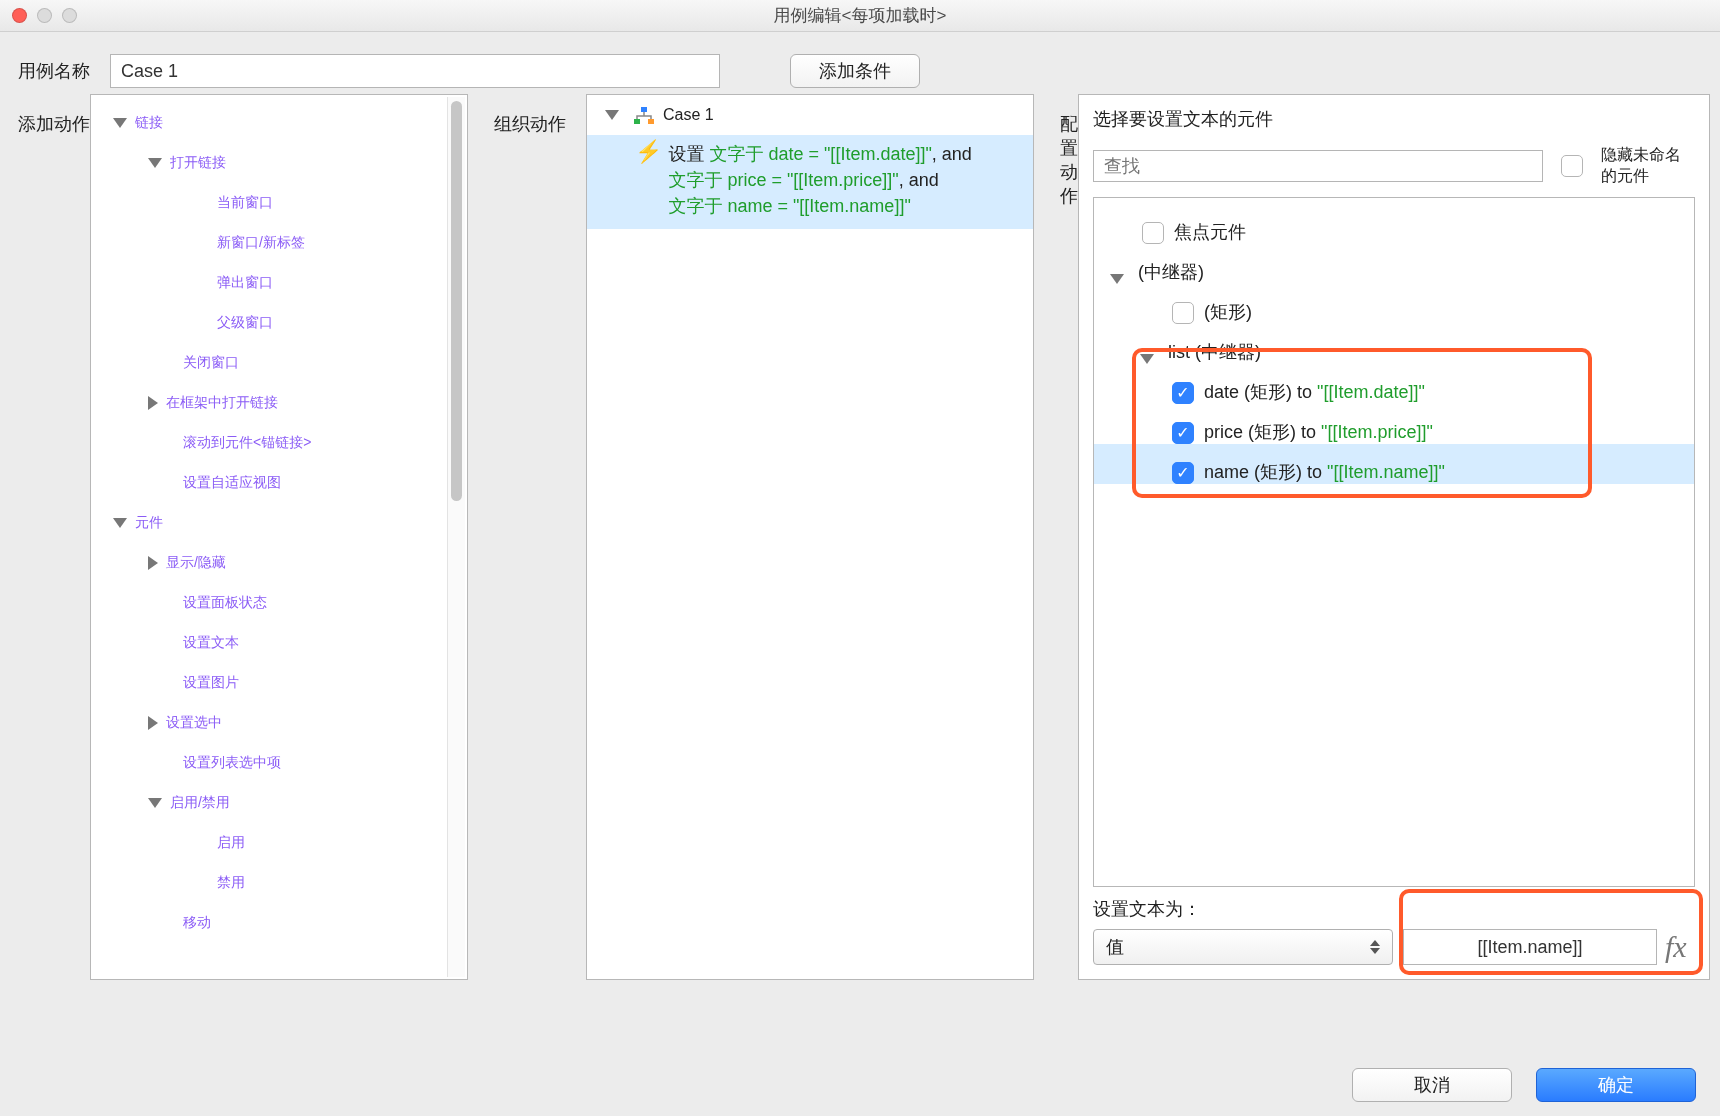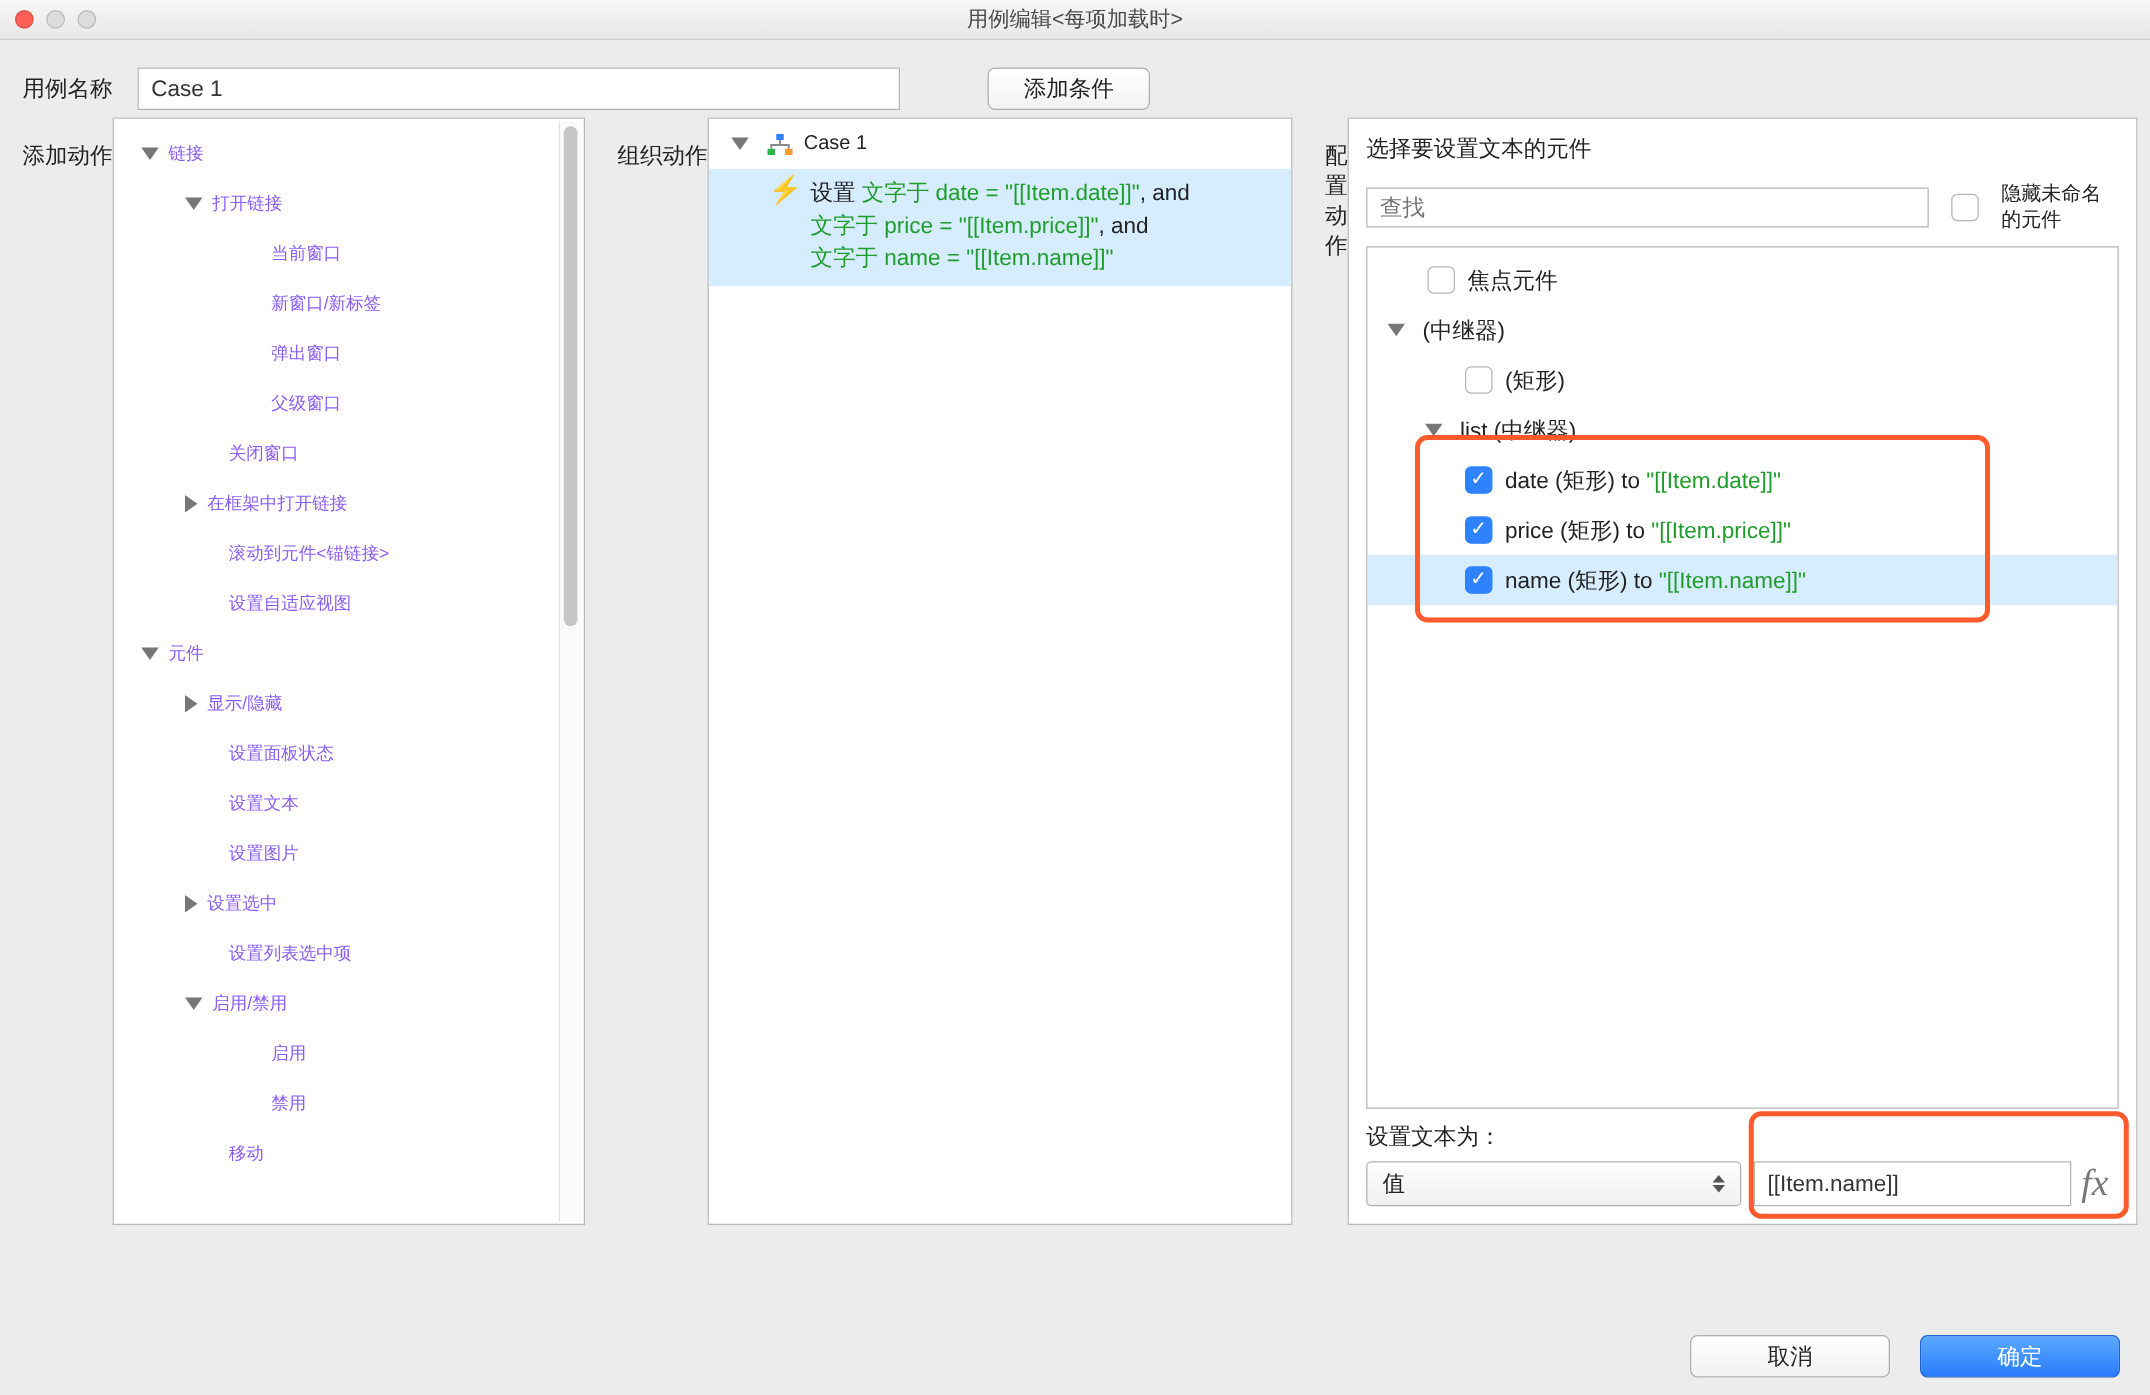--- a/index.html
+++ b/index.html
@@ -56,21 +56,21 @@
     border:1px solid #1f63d6; color:#fff;
   }
   .columns {
     display:flex; gap:26px; padding: 0 18px;
     background:#ececec;
   }
   .col {
     display:flex; flex-direction:row; flex:1 1 0;
   }
   .col.left { flex: 0 0 450px; }
-  .col.mid  { flex: 0 0 540px; }
+  .col.mid  { flex: 0 0 540px; gap: 20px; }
   .col.right{ flex: 1 1 auto; }
   .col-heading { font-size:18px; color:#222; margin: 18px 0 10px 0; }
   .panel {
     background:#fff; border:1px solid #b7b7b7; position:relative;
     flex:1 1 auto; overflow:hidden;
   }
   .panel.left { height: 886px; }
   .panel.mid  { height: 886px; }
   .panelscroll { overflow:auto; height:100%; }
   .tree { padding: 8px 2px; font-size:14px; color:#8b5cf6; }
@@ -142,21 +142,21 @@
   }
   .cb.checked {
     background:#2f82ff; border-color:#2f82ff; color:#fff; font-size:16px;
   }
   .cb.checked::after { content:"✓"; line-height:1; }
   .widget-list {
     border:1px solid #b7b7b7; background:#fff; flex:1 1 auto; overflow:auto;
     padding-top:6px; position:relative;
   }
   .wrow {
-    display:flex; align-items:center; height:40px; gap:10px;
+    display:flex; align-items:flex-end; height:40px; gap:10px;
     padding-left:10px;
   }
   .wrow.sel { background:#d6ecff; }
   .wrow .txt { font-size:18px; }
   .wrow .green { color:#1f9d2c; }
   .hl-box {
     position:absolute; border:4px solid #ff5a2b; border-radius:10px;
     pointer-events:none;
   }
   .settext-row {
@@ -179,21 +179,21 @@
   }
   .select .tri span:last-child {
     width:0;height:0;border-left:5px solid transparent;border-right:5px solid transparent;border-top:6px solid #555;
   }
   .fx-input-wrap {
     flex:1 1 auto; display:flex; align-items:center; height:36px;
     position:relative;
   }
   .fx-input {
     flex:1 1 auto; height:36px; border:1px solid #b5b5b5; background:#fff;
-    padding:0 10px; font-size:18px; color:#333;
+    padding:0 10px; font-size:18px; color:#333;text-align:center;
   }
   .fx-label {
     font-family: Georgia, 'Times New Roman', serif; font-style:italic;
     font-size:30px; color:#777; padding:0 8px;
   }
   .footer {
     position:absolute; bottom:14px; right:24px; display:flex; gap:24px;
   }
   .footer .btn { width:160px; }
 </style>

